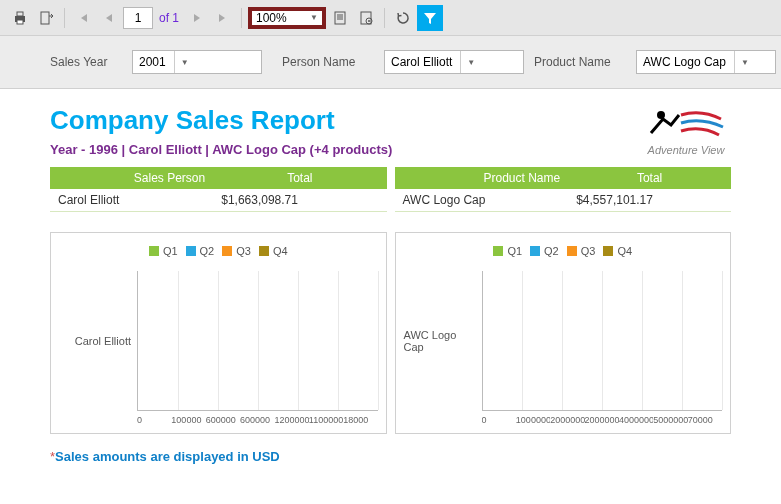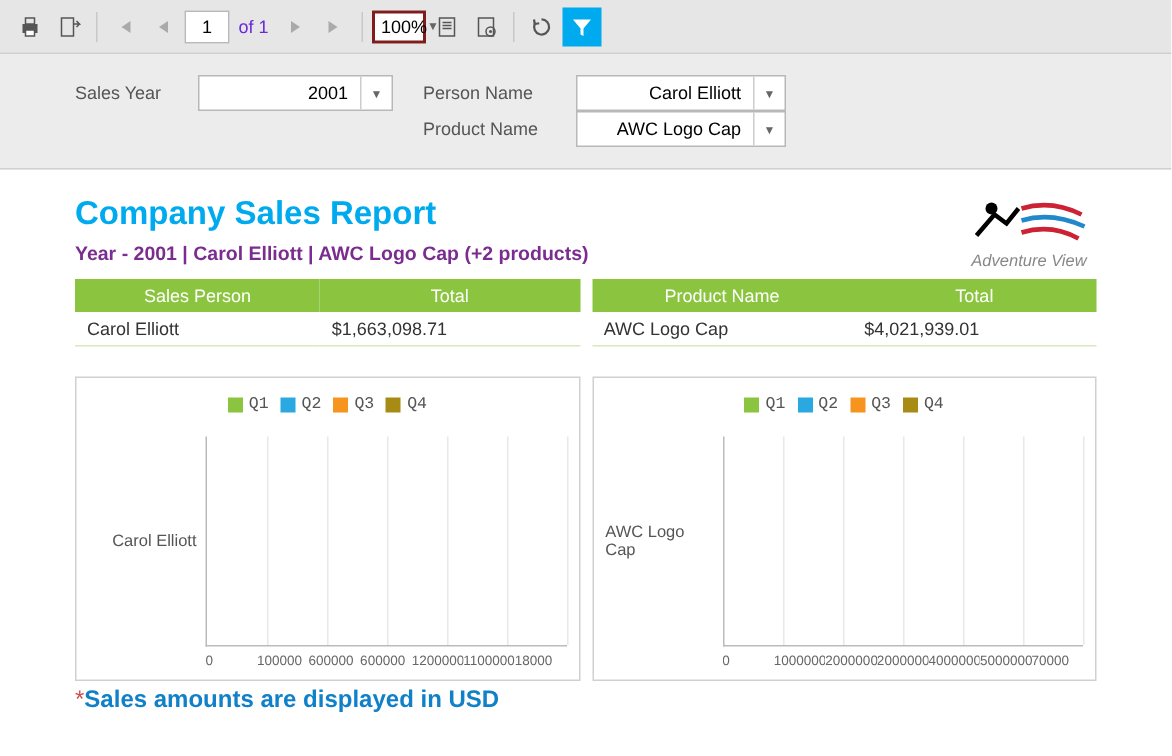--- a/index.html
+++ b/index.html
@@ -4,62 +4,62 @@
 <style>
   * { box-sizing: border-box; margin: 0; padding: 0; }
   body { font-family: "Segoe UI", Arial, sans-serif; font-size: 12px; background: #fff; width: 781px; }
   
   .toolbar { background: #e6e6e6; border-bottom: 1px solid #d0d0d0; height: 36px; display: flex; align-items: center; padding: 0 8px; gap: 2px; }
   .tb-btn { width: 24px; height: 24px; display: flex; align-items: center; justify-content: center; cursor: pointer; color: #555; }
   .tb-btn.disabled { color: #aaa; cursor: default; }
   .tb-sep { width: 1px; height: 20px; background: #c8c8c8; margin: 0 4px; }
   .tb-input { width: 30px; height: 22px; border: 1px solid #b8b8b8; text-align: center; font-size: 12px; background: #fff; }
   .tb-text { color: #6d28d9; margin: 0 4px; }
-  .zoom-select { width: 36px; height: 22px; border: 2px solid #7f1d1d; padding: 0 4px; background: #fff; display: flex; align-items: center; justify-content: space-between; cursor: pointer; }
+  .zoom-select { width: 78px; height: 22px; border: 4px solid #7f1d1d; padding: 0 4px; background: #fff; display: flex; align-items: center; justify-content: space-between; cursor: pointer; }
   .zoom-caret { font-size: 8px; color: #666; }
   .filter-btn { background: #00aaee; width: 26px; height: 26px; display: flex; align-items: center; justify-content: center; cursor: pointer; }
   
   .params { background: #ececec; border-bottom: 1px solid #d0d0d0; padding: 14px 20px 14px 50px; display: flex; align-items: flex-start; gap: 20px; }
-  .param-col { display: flex; flex-direction: column; }
+  .param-col { display: flex; flex-direction: row; gap: 10px; }
   .param-row { display: flex; align-items: center; gap: 12px; }
   .param-label { color: #555; min-width: 90px; }
   .param-label.narrow { min-width: 70px; }
-  .dropdown { background: #fff; border: 1px solid #b8b8b8; height: 24px; display: flex; align-items: center; justify-content: flex-end; padding: 0 6px; cursor: pointer; font-size: 12px; }
+  .dropdown { background: #fff; border: 1px solid #b8b8b8; height: 24px; display: flex; align-items: center; justify-content: flex-start; padding: 0 6px; cursor: pointer; font-size: 12px; }
   .dd-caret { font-size: 8px; color: #666; margin-left: 8px; border-left:1px solid #ccc; padding-left:6px; height:100%; display:flex; align-items:center;}
   .view-btn { margin-left: auto; background: #fff; border: 1px solid #b8b8b8; padding: 8px 14px; cursor: pointer; font-size: 13px; color: #444; }
   
   .report { padding: 16px 50px; }
   .title-row { display: flex; justify-content: space-between; align-items: flex-start; }
-  .report-title { color: #00aaee; font-size: 22px; font-weight: 600; margin-bottom: 6px; }
+  .report-title { color: #00aaee; font-size: 26px; font-weight: 600; margin-bottom: 6px; }
   .subtitle { color: #7a2c8f; font-size: 13px; font-weight: 600; margin-bottom: 10px; }
   .logo { text-align: center; }
   .logo-text { color: #888; font-size: 11px; font-style: italic; margin-top: 2px; }
   
   .tables { display: flex; gap: 8px; margin-bottom: 20px; }
   .tbl { flex: 1; border-collapse: collapse; width: 100%; }
-  .tbl th { background: #8bc53f; color: #fff; font-weight: normal; font-size: 12px; padding: 4px 8px; text-align: center; }
+  .tbl th { background: #8bc53f; color: #fff; font-weight: normal; font-size: 12px; padding: 4px 8px; text-align: right; }
   .tbl th.tright { text-align: center; }
   .tbl td { border-bottom: 1px solid #d8e8c0; padding: 4px 8px; font-size: 12px; color: #333; }
   .tbl td.tright { }
   
   .charts { display: flex; gap: 8px; }
   .chart { flex: 1; border: 1px solid #d0d0d0; padding: 12px 8px 8px; }
-  .legend { text-align: center; margin-bottom: 12px; font-family: Liberation Mono, monospace; }
+  .legend { text-align: center; margin-bottom: 12px; }
   .lg-item { display: inline-flex; align-items: center; margin: 0 4px; font-size: 11px; color: #555; }
   .lg-sw { width: 10px; height: 10px; margin-right: 4px; }
   .chart-body { position: relative; height: 140px; display: flex; }
   .y-label { width: 78px; display: flex; align-items: center; justify-content: flex-end; padding-right: 6px; font-size: 11px; color: #555; }
   .plot { flex: 1; position: relative; border-left: 1px solid #bbb; border-bottom: 1px solid #bbb; }
   .grid-line { position: absolute; top: 0; bottom: 0; width: 1px; background: #e8e8e8; }
   .bar-row { position: absolute; left: 0; height: 36px; display: flex; }
   .bar-seg { height: 100%; }
   .x-axis { display: flex; margin-left: 78px; margin-top: 4px; font-size: 9px; color: #666; }
   .x-tick { flex: 1; text-align: left; white-space: nowrap; overflow: hidden; }
   
-  .footnote { margin-top: 4px; font-size: 16px; }
+  .footnote { margin-top: 15px; font-size: 13px; }
   .footnote .star { color: #d05050; }
   .footnote .txt { color: #1080c8; font-weight: 600; }
   
   .c-q1 { background: #8bc53f; }
   .c-q2 { background: #2aa8e0; }
   .c-q3 { background: #f7941e; }
   .c-q4 { background: #a88b15; }
 </style>
 </head>
 <body>
@@ -158,21 +158,21 @@
         <span class="dd-caret">▼</span>
       </div>
     </div>
   </div>
 </div>
 
 <div class="report">
   <div class="title-row">
     <div>
       <div class="report-title">Company Sales Report</div>
-      <div class="subtitle">Year - 2001 | Carol Elliott | AWC Logo Cap (+2 products)</div>
+      <div class="subtitle">Year - 1996 | Carol Elliott | AWC Logo Cap (+4 products)</div>
     </div>
     <div class="logo">
       <svg width="90" height="34" viewBox="0 0 90 34">
         <circle cx="20" cy="10" r="4" fill="#000"></circle>
         <path d="M10 28 L22 14 L30 20 L38 10" stroke="#000" stroke-width="3" fill="none"></path>
         <path d="M40 10 Q60 4 80 14" stroke="#c23" stroke-width="3" fill="none"></path>
         <path d="M40 18 Q60 12 82 22" stroke="#28c" stroke-width="3" fill="none"></path>
         <path d="M40 26 Q60 20 78 30" stroke="#c23" stroke-width="3" fill="none"></path>
       </svg>
       <div class="logo-text">Adventure View</div>
@@ -193,21 +193,21 @@
     </tbody>
       </table>
     <table class="tbl">
       <tbody>
           <tr>
             <th>Product Name</th>
             <th class="tright">Total</th>
           </tr>
       <tr>
             <td>AWC Logo Cap</td>
-            <td class="tright">$4,021,939.01</td>
+            <td class="tright">$4,557,101.17</td>
           </tr>
     </tbody>
       </table>
   </div>
 
   <div class="charts">
     <div class="chart">
         <div class="legend"><span class="lg-item"><span class="lg-sw c-q1"></span>Q1</span><span class="lg-item"><span class="lg-sw c-q2"></span>Q2</span><span class="lg-item"><span class="lg-sw c-q3"></span>Q3</span><span class="lg-item"><span class="lg-sw c-q4"></span>Q4</span></div>
         <div class="chart-body">
           <div class="y-label">Carol Elliott</div>

